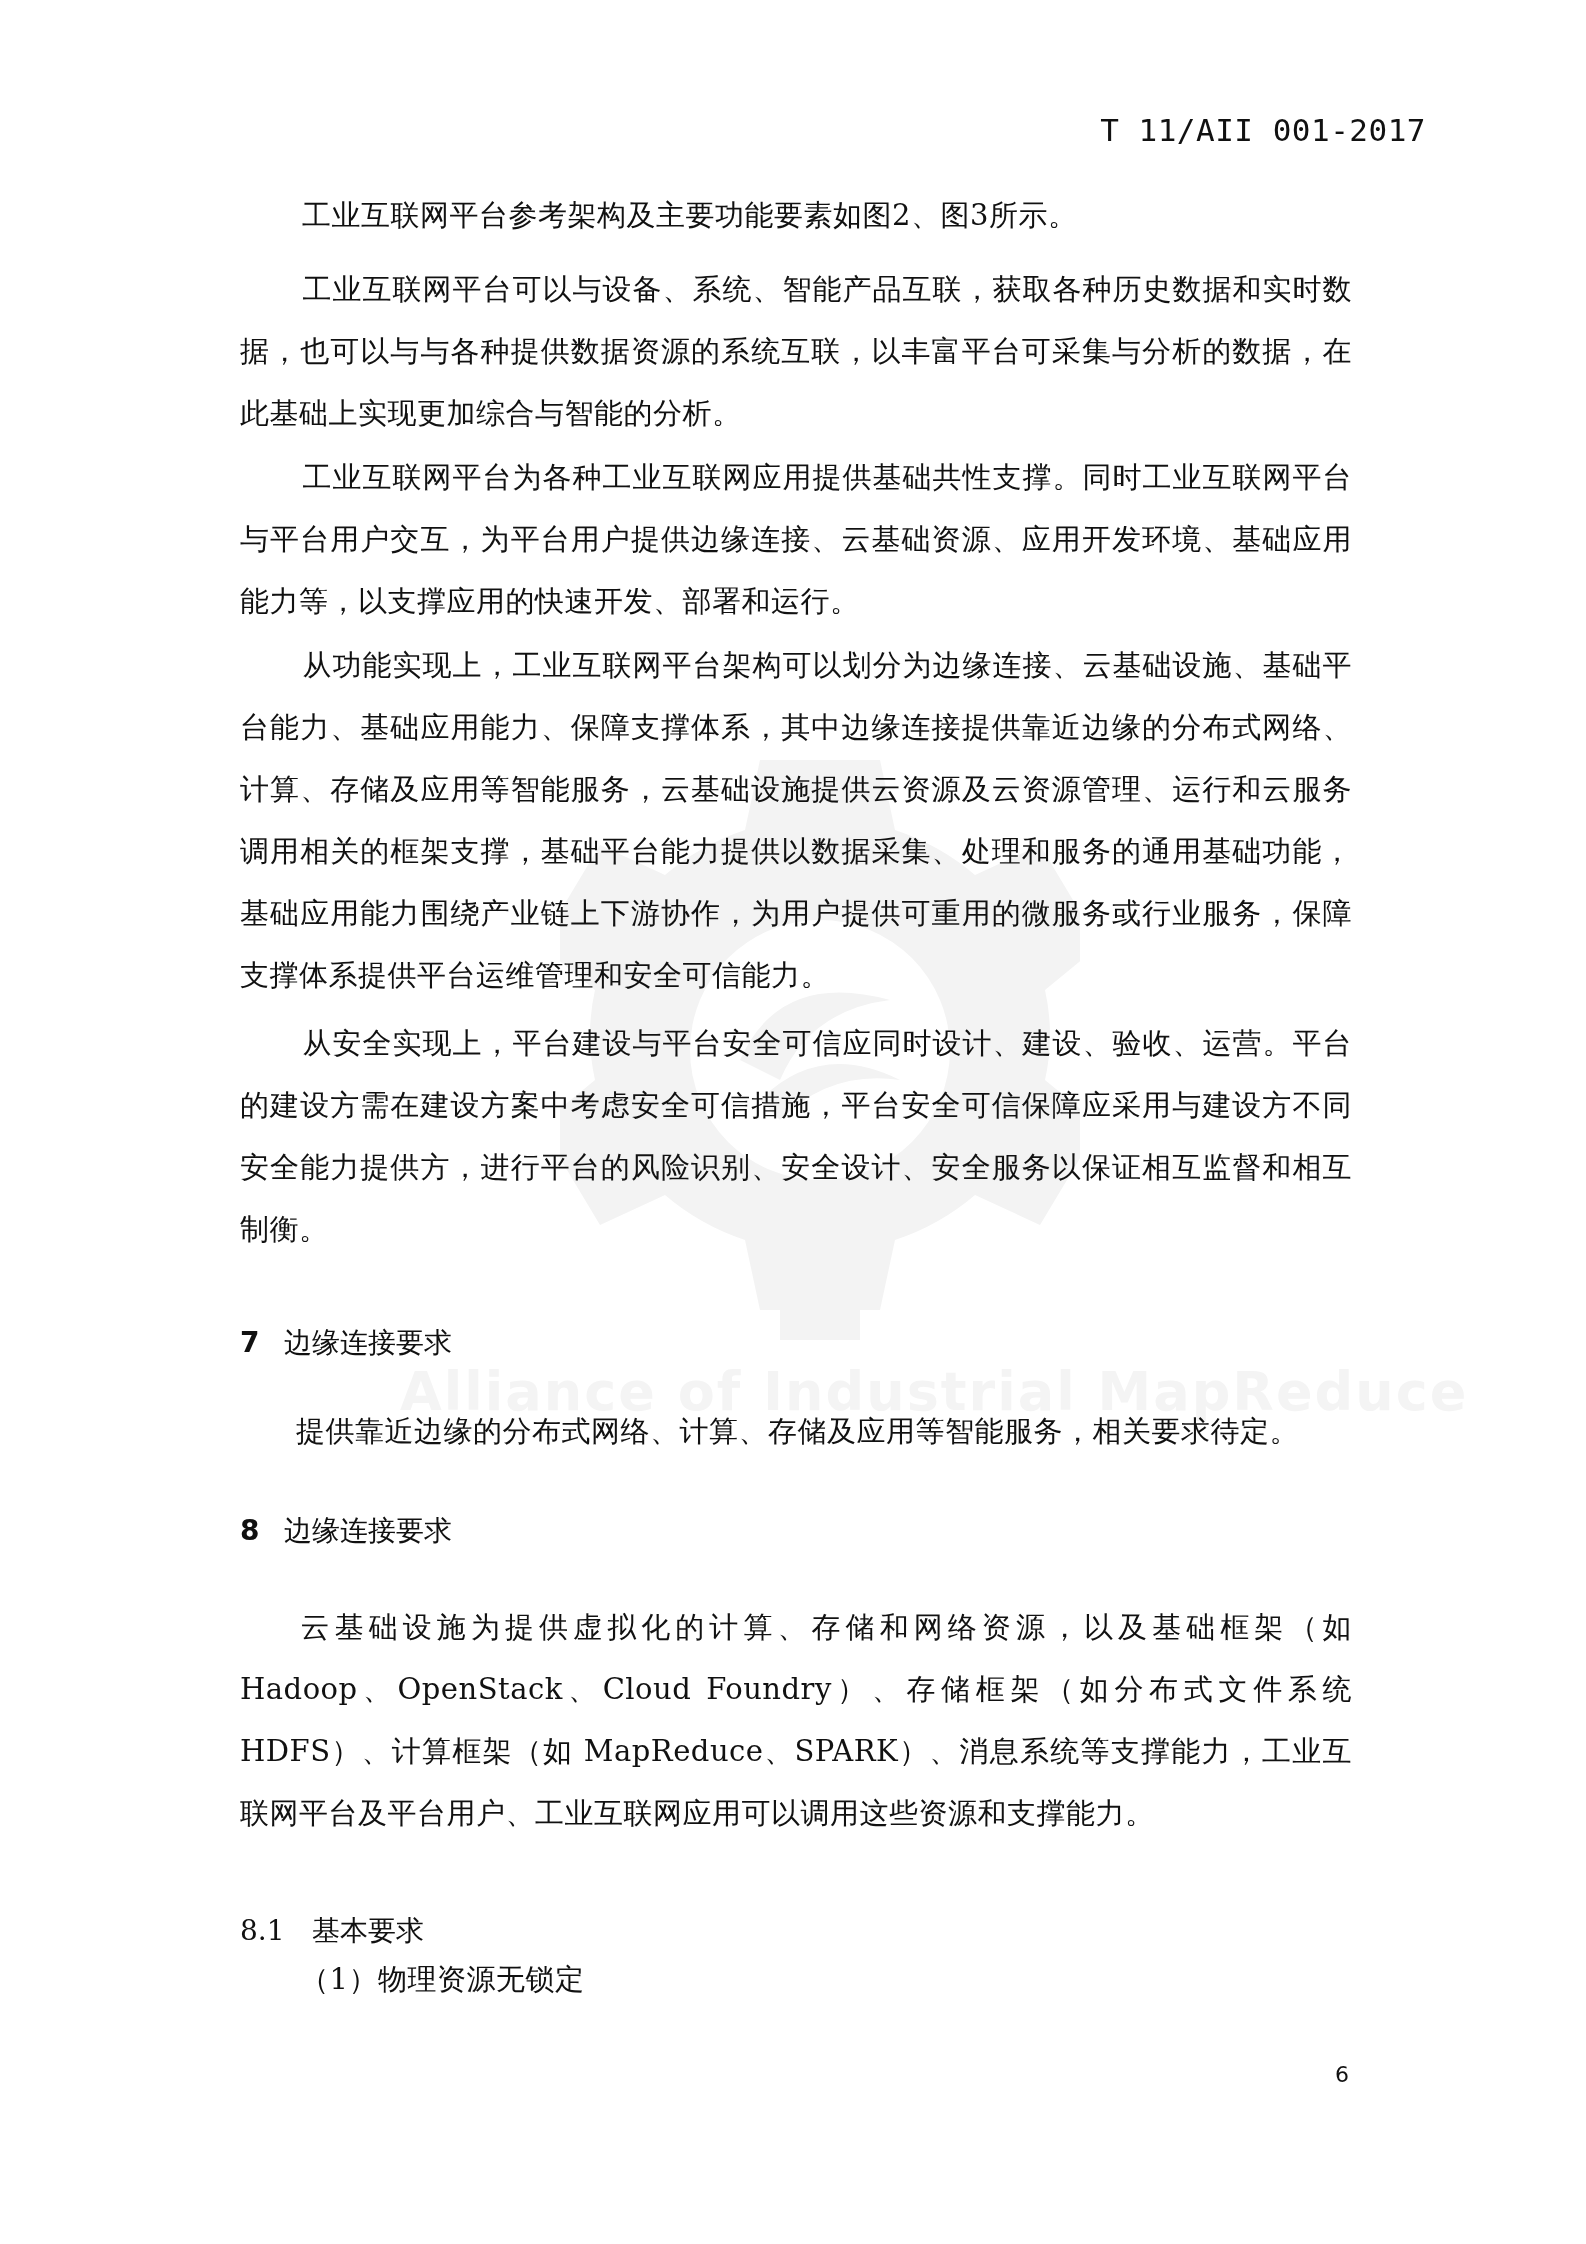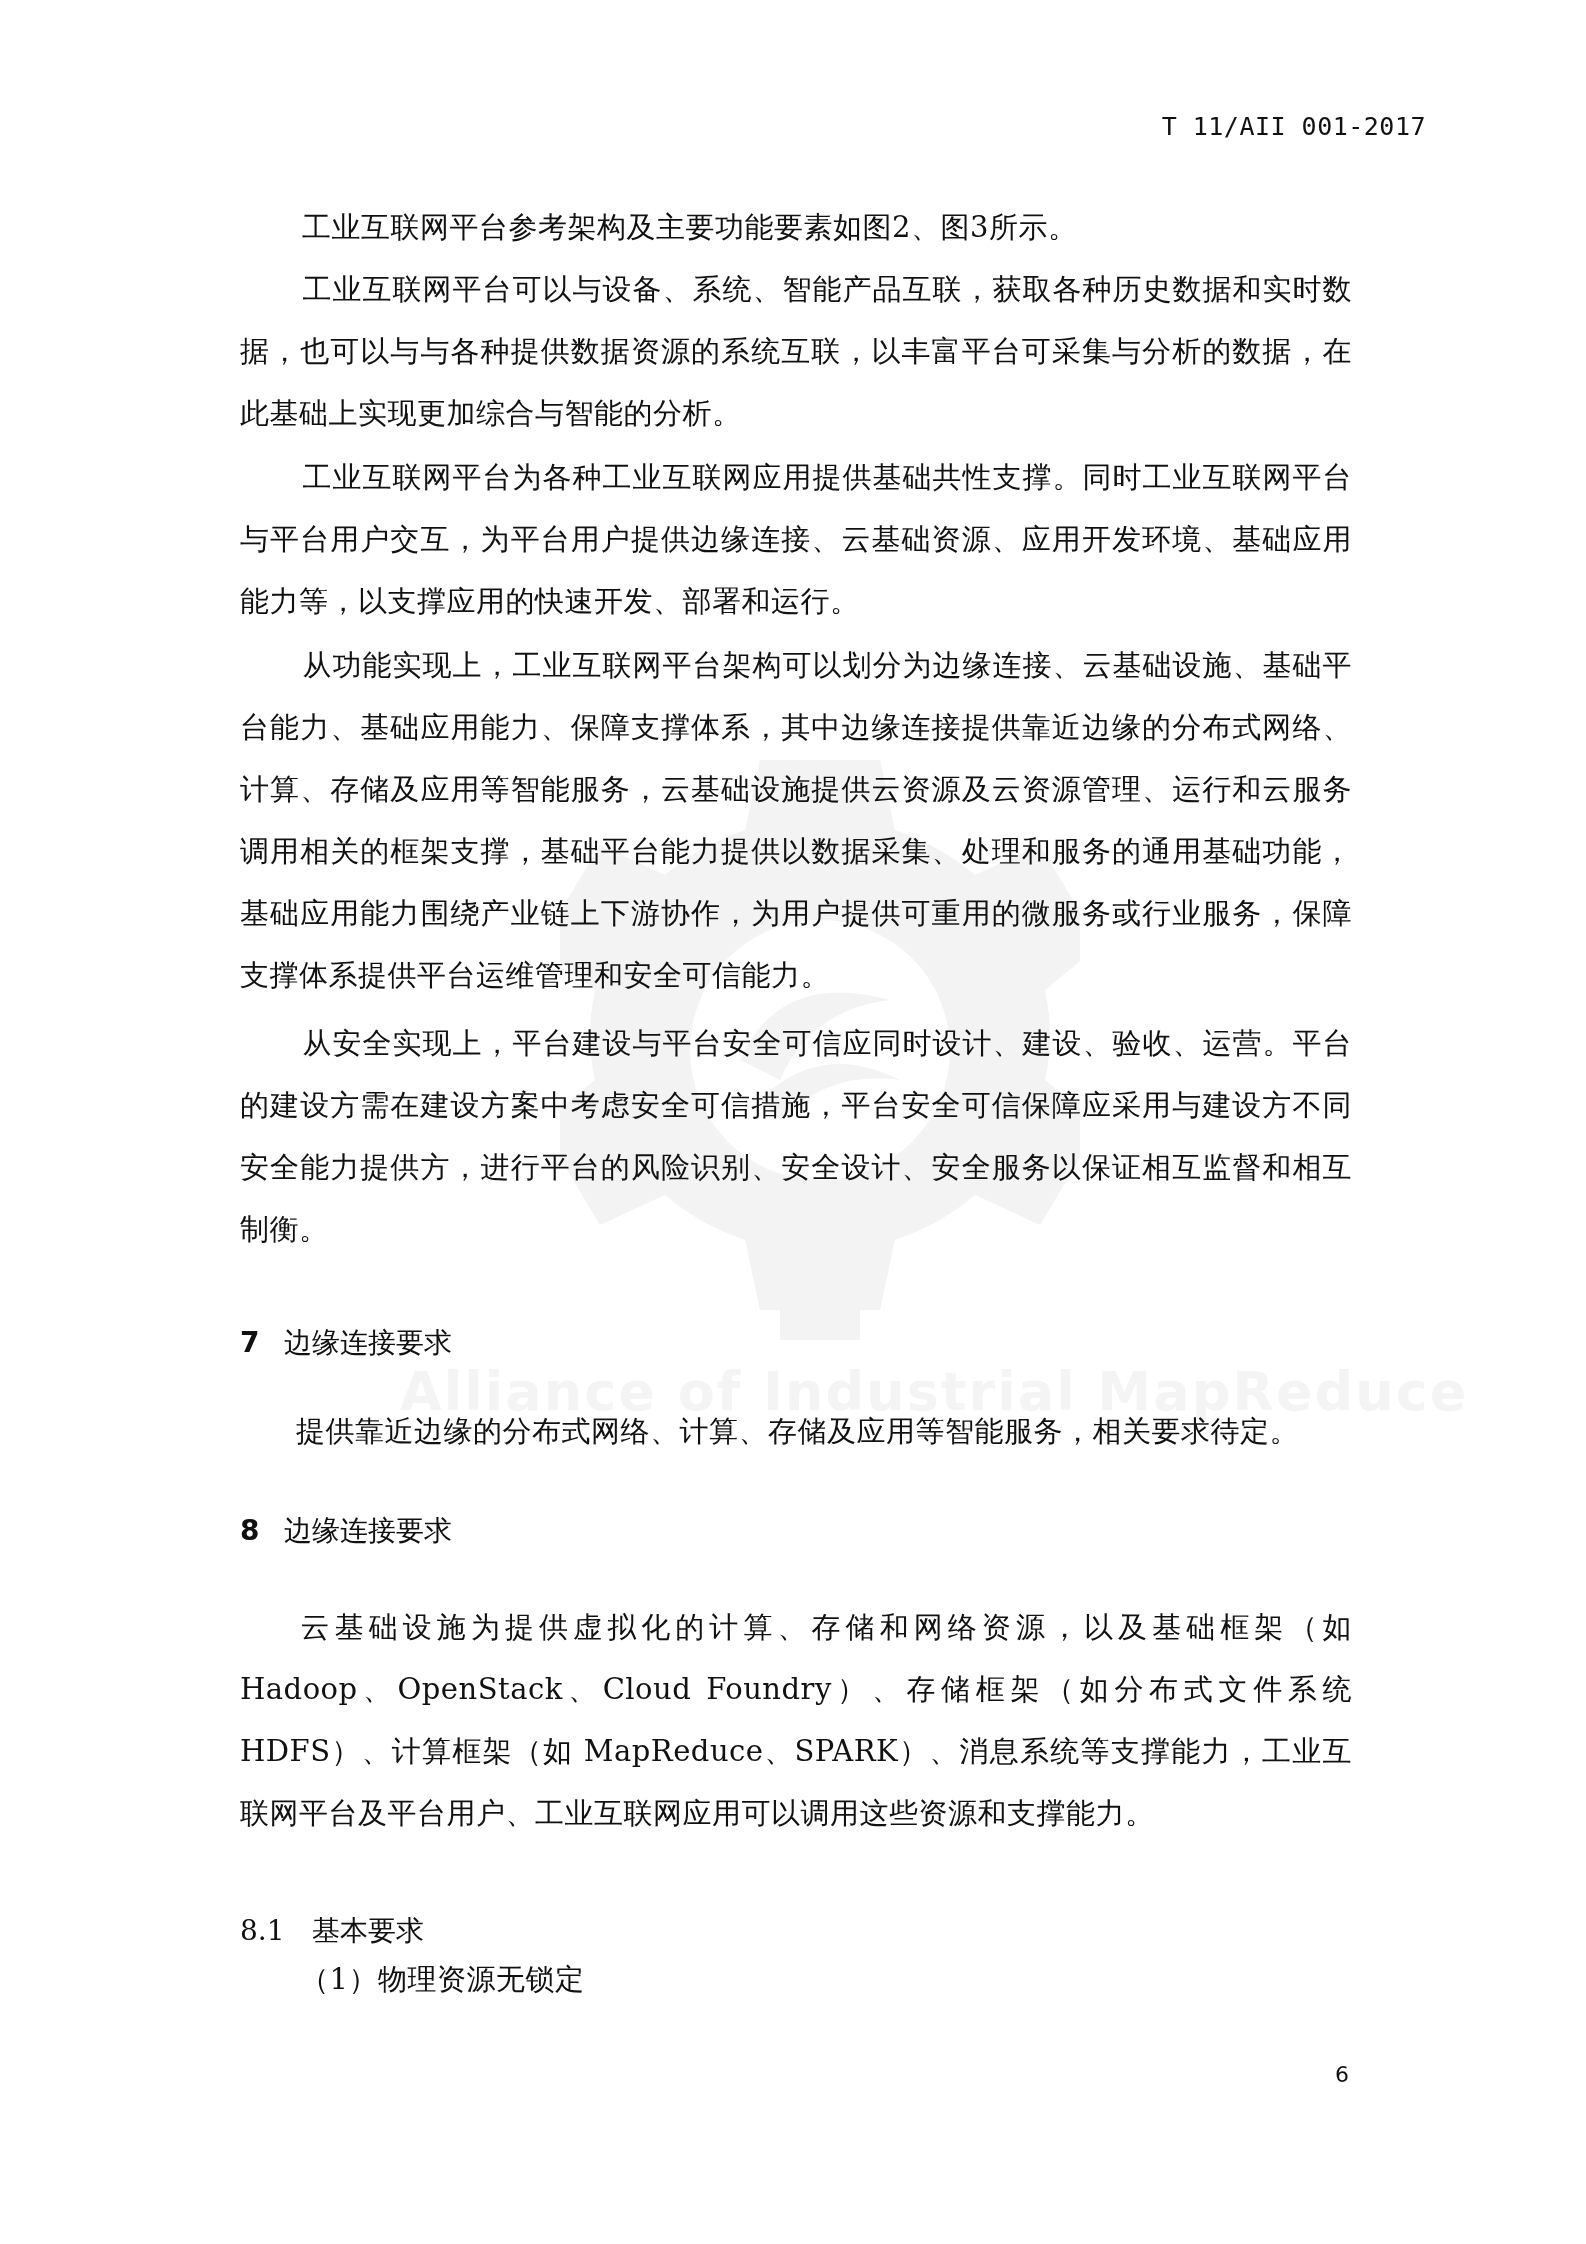--- a/index.html
+++ b/index.html
@@ -1,20 +1,20 @@
 <!DOCTYPE html>
 <html><head>
   <meta charset="utf-8">
   <style>
     html, body { margin: 0; padding: 0; background: #ffffff; }
     body { width: 1586px; height: 2244px; position: relative; overflow: hidden; color: #111; }
     .page { position: absolute; left: 0; top: 0; width: 1586px; height: 2244px; background: #fff; }
     .header-code {
       position: absolute; right: 160px; top: 112px;
-      font-family: "DejaVu Sans Mono", monospace; font-size: 25px; color: #111; letter-spacing: 0.5px;
+      font-family: "DejaVu Sans Mono", monospace; font-size: 31px; color: #111; letter-spacing: 0.5px;
     }
     .watermark { position: absolute; left: 0; top: 0; width: 1586px; height: 2244px; pointer-events: none; }
     .wm-gear { position: absolute; left: 560px; top: 760px; width: 520px; height: 580px; }
     .wm-cn {
       position: absolute; left: 395px; top: 1275px;
       font-family: "DejaVu Sans", sans-serif; font-weight: bold; font-size: 84px;
       color: #f0f0f0; letter-spacing: 4px; white-space: nowrap;
     }
     .wm-en {
       position: absolute; left: 400px; top: 1360px;
@@ -53,21 +53,21 @@
       <path d="M180 300 q40 -90 150 -60 q-80 10 -110 80 z" fill="#f3f3f3"></path>
       <path d="M200 340 q60 -60 140 -20 q-70 -10 -120 40 z" fill="#f3f3f3"></path>
       <rect x="220" y="470" width="80" height="110" fill="#f3f3f3"></rect>
     </svg>
     <div class="wm-en">Alliance of Industrial MapReduce</div>
   </div>
 
   <div class="header-code">T 11/AII 001-2017</div>
 
   <div class="content">
-    <div class="p" style="top:196px;"><span class="ind"></span><span>工业互联网平台参考架构及主要功能要素如图2、图3所示。</span></div>
+    <div class="p" style="top:184px;"><span class="ind"></span><span>工业互联网平台参考架构及主要功能要素如图2、图3所示。</span></div>
 
     <div class="p" style="top:258px;"><span class="ind"></span><span>工业互联网平台可以与设备、系统、智能产品互联，获取各种历史数据和实时数据，也可以与与各种提供数据资源的系统互联，以丰富平台可采集与分析的数据，在此基础上实现更加综合与智能的分析。</span></div>
 
     <div class="p" style="top:446px;"><span class="ind"></span><span>工业互联网平台为各种工业互联网应用提供基础共性支撑。同时工业互联网平台与平台用户交互，为平台用户提供边缘连接、云基础资源、应用开发环境、基础应用能力等，以支撑应用的快速开发、部署和运行。</span></div>
 
     <div class="p" style="top:634px;"><span class="ind"></span><span>从功能实现上，工业互联网平台架构可以划分为边缘连接、云基础设施、基础平台能力、基础应用能力、保障支撑体系，其中边缘连接提供靠近边缘的分布式网络、计算、存储及应用等智能服务，云基础设施提供云资源及云资源管理、运行和云服务调用相关的框架支撑，基础平台能力提供以数据采集、处理和服务的通用基础功能，基础应用能力围绕产业链上下游协作，为用户提供可重用的微服务或行业服务，保障支撑体系提供平台运维管理和安全可信能力。</span></div>
 
     <div class="p" style="top:1012px;"><span class="ind"></span><span>从安全实现上，平台建设与平台安全可信应同时设计、建设、验收、运营。平台的建设方需在建设方案中考虑安全可信措施，平台安全可信保障应采用与建设方不同安全能力提供方，进行平台的风险识别、安全设计、安全服务以保证相互监督和相互制衡。</span></div>
 
     <div class="h" style="top:1312px;">

